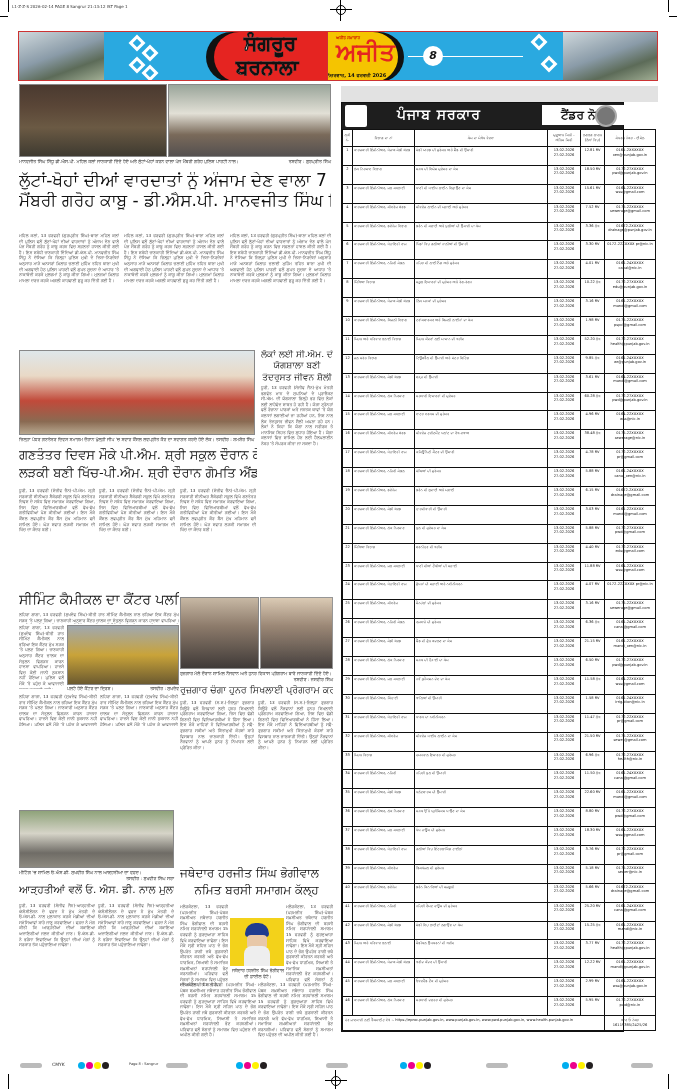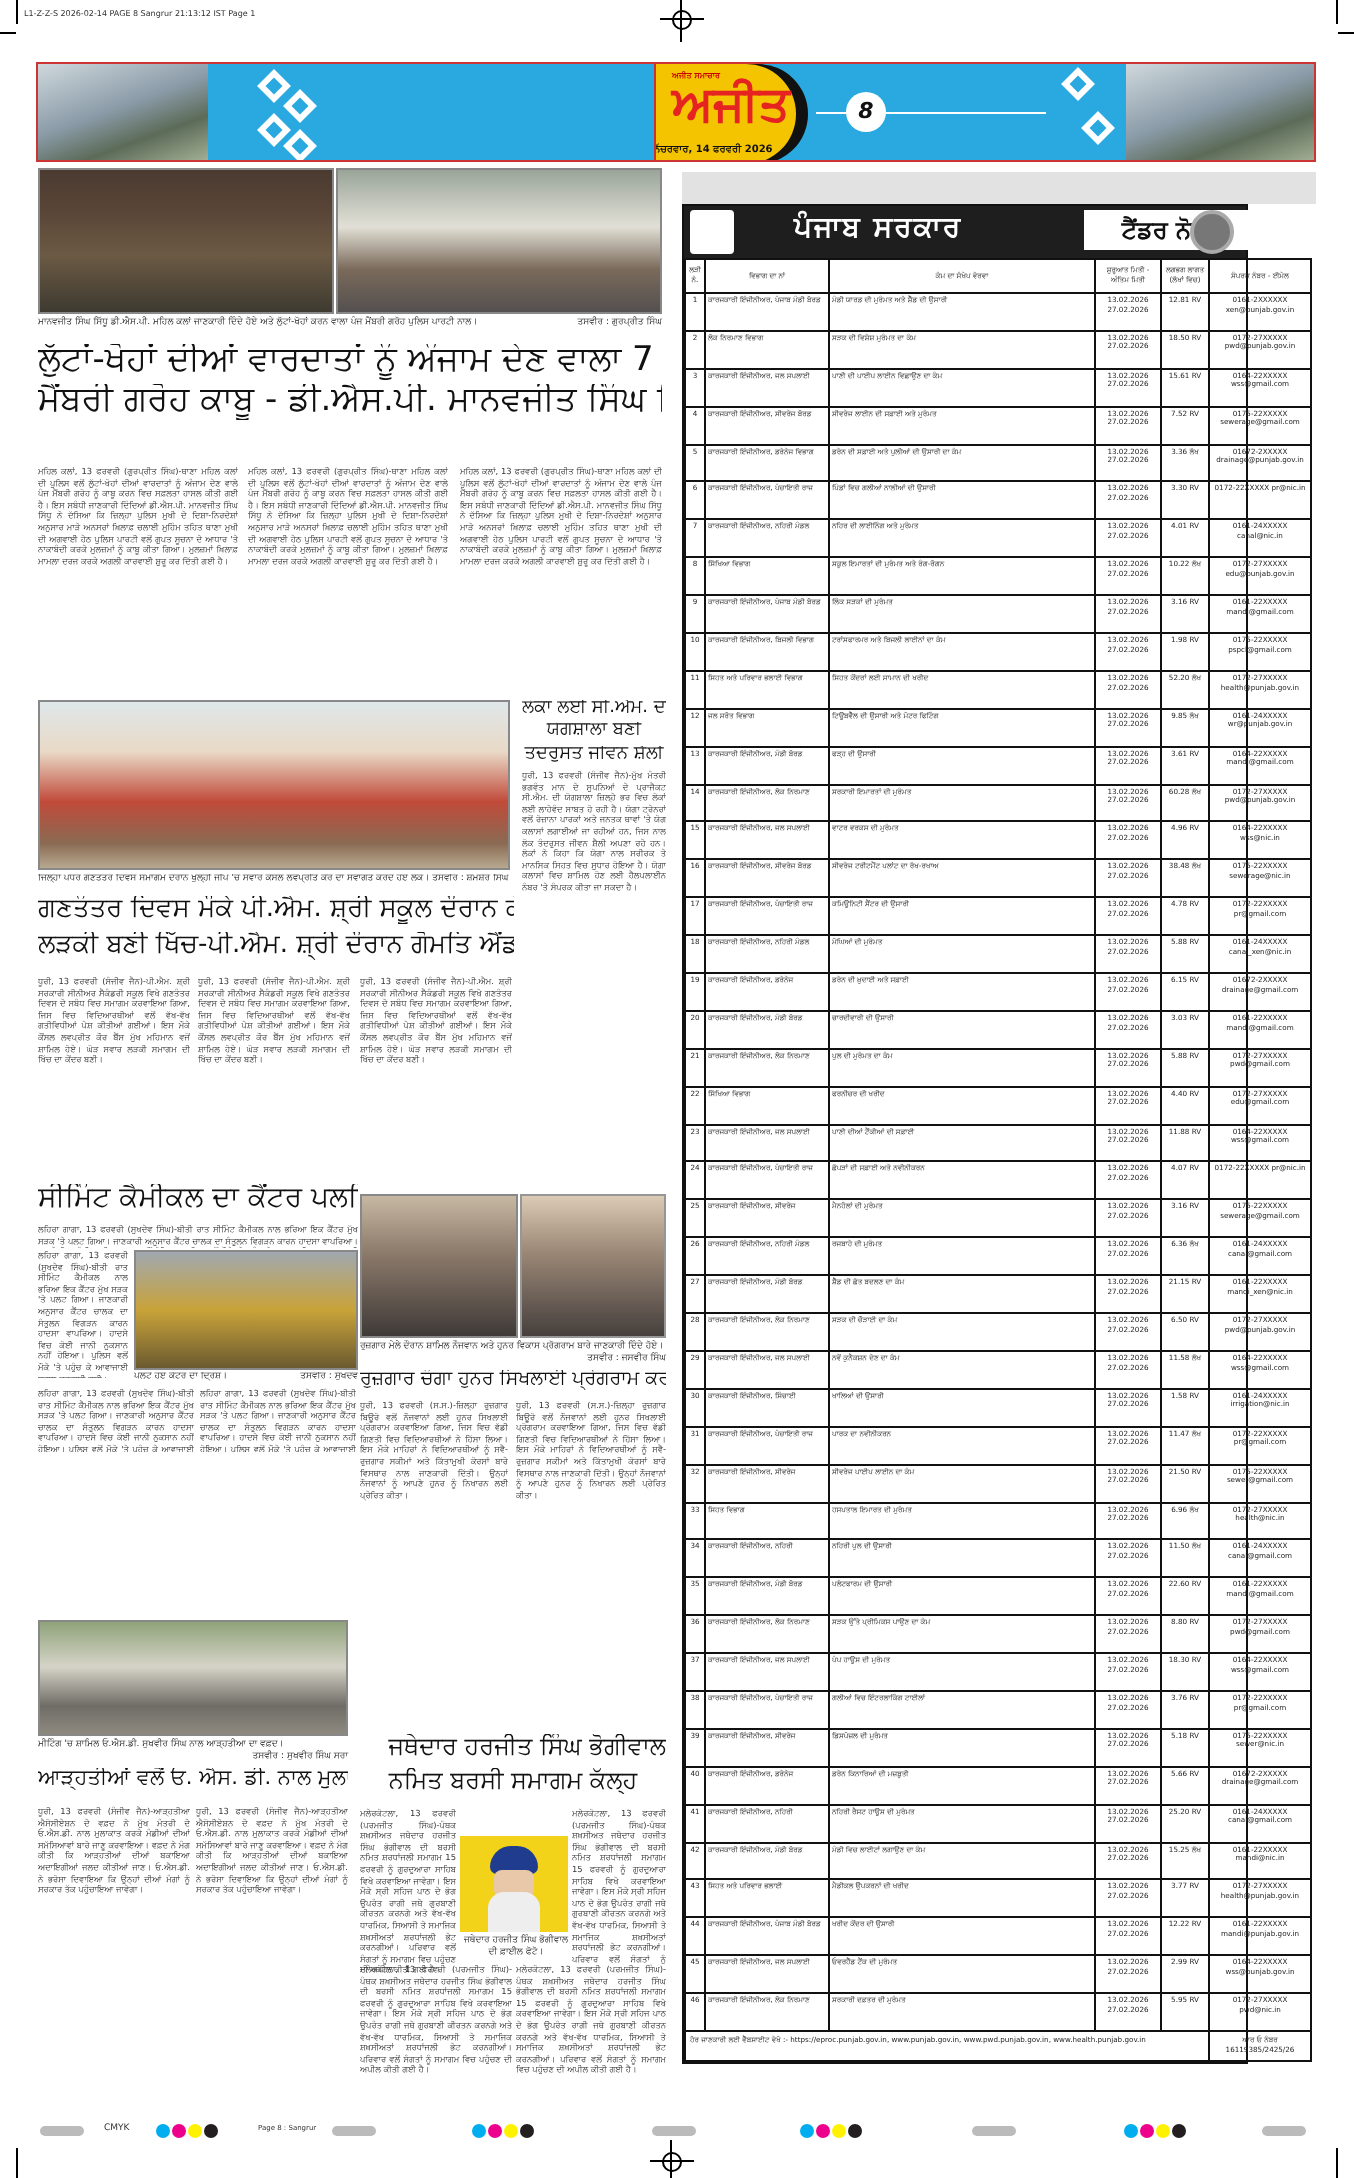--- a/index.html
+++ b/index.html
@@ -59,20 +59,24 @@
 <div class="abs crop" style="left:0;top:16px;width:8px;height:1px"></div>
 <div class="abs crop" style="left:668px;top:0;width:1px;height:12px"></div>
 <div class="abs crop" style="left:669px;top:16px;width:8px;height:1px"></div>
 
 <div class="abs mast">
   <div class="abs photo-thumb" style="left:0;top:0;width:85px;height:50px"></div>
   <div class="abs diamond" style="left:112px;top:5px"></div>
   <div class="abs diamond" style="left:125px;top:15px"></div>
   <div class="abs diamond" style="left:112px;top:27px"></div>
   <div class="abs diamond" style="left:125px;top:35px"></div>
+  <div class="abs redbox">
+    <div class="abs mast-title" style="left:30px;top:1px;font-size:20px">ਸੰਗਰੂਰ</div>
+    <div class="abs mast-title" style="left:22px;top:25px;font-size:20px">ਬਰਨਾਲਾ</div>
+  </div>
 </div>
 
 <div class="abs mast2">
   <div class="abs yellowbox">
     <div class="abs" style="left:8px;top:3px;font-size:4px;color:#c00;font-weight:bold">ਅਜੀਤ ਸਮਾਚਾਰ</div>
     <div class="abs mast-title" style="left:8px;top:8px;font-size:24px;color:#e52421;-webkit-text-stroke:0">ਅਜੀਤ</div>
     <div class="abs" style="left:-6px;top:40px;font-size:5px;color:#111;font-weight:bold;white-space:nowrap">ਸ਼ਨਿੱਚਰਵਾਰ, 14 ਫਰਵਰੀ 2026</div>
   </div>
   <div class="abs" style="left:80px;top:24px;width:115px;height:1px;background:#fff"></div>
   <div class="abs pgnum" style="left:95px;top:14px">8</div>
@@ -132,21 +136,21 @@
 
 <div class="abs photo team" style="left:19px;top:810px;width:155px;height:58px"></div>
 <div class="abs caption" style="left:19px;top:870px;width:155px;height:12px">
   <span>ਮੀਟਿੰਗ 'ਚ ਸ਼ਾਮਿਲ ਓ.ਐਸ.ਡੀ. ਸੁਖਵੀਰ ਸਿੰਘ ਨਾਲ ਆੜ੍ਹਤੀਆ ਦਾ ਵਫ਼ਦ।</span>
   <span style="float:right">ਤਸਵੀਰ : ਸੁਖਵੀਰ ਸਿੰਘ ਸਰਾ</span>
 </div>
 <div class="abs headline" style="left:19px;top:884px;width:155px;font-size:10.5px">ਆੜ੍ਹਤੀਆਂ ਵਲੋਂ ਓ. ਐਸ. ਡੀ. ਨਾਲ ਮੁਲਾਕਾਤ</div>
 <div class="abs body-text" style="left:19px;top:903px;width:76px;height:150px">ਧੂਰੀ, 13 ਫਰਵਰੀ (ਸੰਜੀਵ ਜੈਨ)-ਆੜ੍ਹਤੀਆ ਐਸੋਸੀਏਸ਼ਨ ਦੇ ਵਫ਼ਦ ਨੇ ਮੁੱਖ ਮੰਤਰੀ ਦੇ ਓ.ਐਸ.ਡੀ. ਨਾਲ ਮੁਲਾਕਾਤ ਕਰਕੇ ਮੰਡੀਆਂ ਦੀਆਂ ਸਮੱਸਿਆਵਾਂ ਬਾਰੇ ਜਾਣੂ ਕਰਵਾਇਆ। ਵਫ਼ਦ ਨੇ ਮੰਗ ਕੀਤੀ ਕਿ ਆੜ੍ਹਤੀਆਂ ਦੀਆਂ ਬਕਾਇਆ ਅਦਾਇਗੀਆਂ ਜਲਦ ਕੀਤੀਆਂ ਜਾਣ। ਓ.ਐਸ.ਡੀ. ਨੇ ਭਰੋਸਾ ਦਿਵਾਇਆ ਕਿ ਉਨ੍ਹਾਂ ਦੀਆਂ ਮੰਗਾਂ ਨੂੰ ਸਰਕਾਰ ਤੱਕ ਪਹੁੰਚਾਇਆ ਜਾਵੇਗਾ।</div>
 <div class="abs body-text" style="left:98px;top:903px;width:76px;height:150px">ਧੂਰੀ, 13 ਫਰਵਰੀ (ਸੰਜੀਵ ਜੈਨ)-ਆੜ੍ਹਤੀਆ ਐਸੋਸੀਏਸ਼ਨ ਦੇ ਵਫ਼ਦ ਨੇ ਮੁੱਖ ਮੰਤਰੀ ਦੇ ਓ.ਐਸ.ਡੀ. ਨਾਲ ਮੁਲਾਕਾਤ ਕਰਕੇ ਮੰਡੀਆਂ ਦੀਆਂ ਸਮੱਸਿਆਵਾਂ ਬਾਰੇ ਜਾਣੂ ਕਰਵਾਇਆ। ਵਫ਼ਦ ਨੇ ਮੰਗ ਕੀਤੀ ਕਿ ਆੜ੍ਹਤੀਆਂ ਦੀਆਂ ਬਕਾਇਆ ਅਦਾਇਗੀਆਂ ਜਲਦ ਕੀਤੀਆਂ ਜਾਣ। ਓ.ਐਸ.ਡੀ. ਨੇ ਭਰੋਸਾ ਦਿਵਾਇਆ ਕਿ ਉਨ੍ਹਾਂ ਦੀਆਂ ਮੰਗਾਂ ਨੂੰ ਸਰਕਾਰ ਤੱਕ ਪਹੁੰਚਾਇਆ ਜਾਵੇਗਾ।</div>
 
-<div class="abs headline" style="left:180px;top:867px;width:153px;font-size:12px;text-align:right">ਜਥੇਦਾਰ ਹਰਜੀਤ ਸਿੰਘ ਭੋਗੀਵਾਲ</div>
+<div class="abs headline" style="left:180px;top:867px;width:153px;font-size:12px;text-align:left">ਜਥੇਦਾਰ ਹਰਜੀਤ ਸਿੰਘ ਭੋਗੀਵਾਲ</div>
 <div class="abs headline" style="left:180px;top:884px;width:153px;font-size:12px;text-align:center">ਨਮਿਤ ਬਰਸੀ ਸਮਾਗਮ ਕੱਲ੍ਹ</div>
 <div class="abs body-text" style="left:180px;top:904px;width:48px;height:110px">ਮਲੇਰਕੋਟਲਾ, 13 ਫਰਵਰੀ (ਪਰਮਜੀਤ ਸਿੰਘ)-ਪੰਥਕ ਸ਼ਖ਼ਸੀਅਤ ਜਥੇਦਾਰ ਹਰਜੀਤ ਸਿੰਘ ਭੋਗੀਵਾਲ ਦੀ ਬਰਸੀ ਨਮਿਤ ਸ਼ਰਧਾਂਜਲੀ ਸਮਾਗਮ 15 ਫਰਵਰੀ ਨੂੰ ਗੁਰਦੁਆਰਾ ਸਾਹਿਬ ਵਿਖੇ ਕਰਵਾਇਆ ਜਾਵੇਗਾ। ਇਸ ਮੌਕੇ ਸ੍ਰੀ ਸਹਿਜ ਪਾਠ ਦੇ ਭੋਗ ਉਪਰੰਤ ਰਾਗੀ ਜਥੇ ਗੁਰਬਾਣੀ ਕੀਰਤਨ ਕਰਨਗੇ ਅਤੇ ਵੱਖ-ਵੱਖ ਧਾਰਮਿਕ, ਸਿਆਸੀ ਤੇ ਸਮਾਜਿਕ ਸ਼ਖ਼ਸੀਅਤਾਂ ਸ਼ਰਧਾਂਜਲੀ ਭੇਟ ਕਰਨਗੀਆਂ। ਪਰਿਵਾਰ ਵਲੋਂ ਸੰਗਤਾਂ ਨੂੰ ਸਮਾਗਮ ਵਿਚ ਪਹੁੰਚਣ ਦੀ ਅਪੀਲ ਕੀਤੀ ਗਈ ਹੈ।</div>
 <div class="abs photo por" style="left:230px;top:918px;width:54px;height:48px;border:none">
   <div class="abs" style="left:15px;top:5px;width:24px;height:14px;background:#1f3c8f;border-radius:12px 12px 4px 4px"></div>
   <div class="abs" style="left:17px;top:17px;width:20px;height:14px;background:#e8c8a8;border-radius:4px"></div>
   <div class="abs" style="left:14px;top:28px;width:26px;height:20px;background:#eee;border-radius:8px 8px 0 0"></div>
 </div>
 <div class="abs caption" style="left:230px;top:968px;width:56px;height:12px;text-align:center">ਜਥੇਦਾਰ ਹਰਜੀਤ ਸਿੰਘ ਭੋਗੀਵਾਲ ਦੀ ਫ਼ਾਈਲ ਫੋਟੋ।</div>
 <div class="abs body-text" style="left:286px;top:904px;width:47px;height:78px">ਮਲੇਰਕੋਟਲਾ, 13 ਫਰਵਰੀ (ਪਰਮਜੀਤ ਸਿੰਘ)-ਪੰਥਕ ਸ਼ਖ਼ਸੀਅਤ ਜਥੇਦਾਰ ਹਰਜੀਤ ਸਿੰਘ ਭੋਗੀਵਾਲ ਦੀ ਬਰਸੀ ਨਮਿਤ ਸ਼ਰਧਾਂਜਲੀ ਸਮਾਗਮ 15 ਫਰਵਰੀ ਨੂੰ ਗੁਰਦੁਆਰਾ ਸਾਹਿਬ ਵਿਖੇ ਕਰਵਾਇਆ ਜਾਵੇਗਾ। ਇਸ ਮੌਕੇ ਸ੍ਰੀ ਸਹਿਜ ਪਾਠ ਦੇ ਭੋਗ ਉਪਰੰਤ ਰਾਗੀ ਜਥੇ ਗੁਰਬਾਣੀ ਕੀਰਤਨ ਕਰਨਗੇ ਅਤੇ ਵੱਖ-ਵੱਖ ਧਾਰਮਿਕ, ਸਿਆਸੀ ਤੇ ਸਮਾਜਿਕ ਸ਼ਖ਼ਸੀਅਤਾਂ ਸ਼ਰਧਾਂਜਲੀ ਭੇਟ ਕਰਨਗੀਆਂ। ਪਰਿਵਾਰ ਵਲੋਂ ਸੰਗਤਾਂ ਨੂੰ ਸਮਾਗਮ ਵਿਚ ਪਹੁੰਚਣ ਦੀ ਅਪੀਲ ਕੀਤੀ ਗਈ ਹੈ।</div>
 <div class="abs body-text" style="left:180px;top:982px;width:76px;height:70px">ਮਲੇਰਕੋਟਲਾ, 13 ਫਰਵਰੀ (ਪਰਮਜੀਤ ਸਿੰਘ)-ਪੰਥਕ ਸ਼ਖ਼ਸੀਅਤ ਜਥੇਦਾਰ ਹਰਜੀਤ ਸਿੰਘ ਭੋਗੀਵਾਲ ਦੀ ਬਰਸੀ ਨਮਿਤ ਸ਼ਰਧਾਂਜਲੀ ਸਮਾਗਮ 15 ਫਰਵਰੀ ਨੂੰ ਗੁਰਦੁਆਰਾ ਸਾਹਿਬ ਵਿਖੇ ਕਰਵਾਇਆ ਜਾਵੇਗਾ। ਇਸ ਮੌਕੇ ਸ੍ਰੀ ਸਹਿਜ ਪਾਠ ਦੇ ਭੋਗ ਉਪਰੰਤ ਰਾਗੀ ਜਥੇ ਗੁਰਬਾਣੀ ਕੀਰਤਨ ਕਰਨਗੇ ਅਤੇ ਵੱਖ-ਵੱਖ ਧਾਰਮਿਕ, ਸਿਆਸੀ ਤੇ ਸਮਾਜਿਕ ਸ਼ਖ਼ਸੀਅਤਾਂ ਸ਼ਰਧਾਂਜਲੀ ਭੇਟ ਕਰਨਗੀਆਂ। ਪਰਿਵਾਰ ਵਲੋਂ ਸੰਗਤਾਂ ਨੂੰ ਸਮਾਗਮ ਵਿਚ ਪਹੁੰਚਣ ਦੀ ਅਪੀਲ ਕੀਤੀ ਗਈ ਹੈ।</div>

